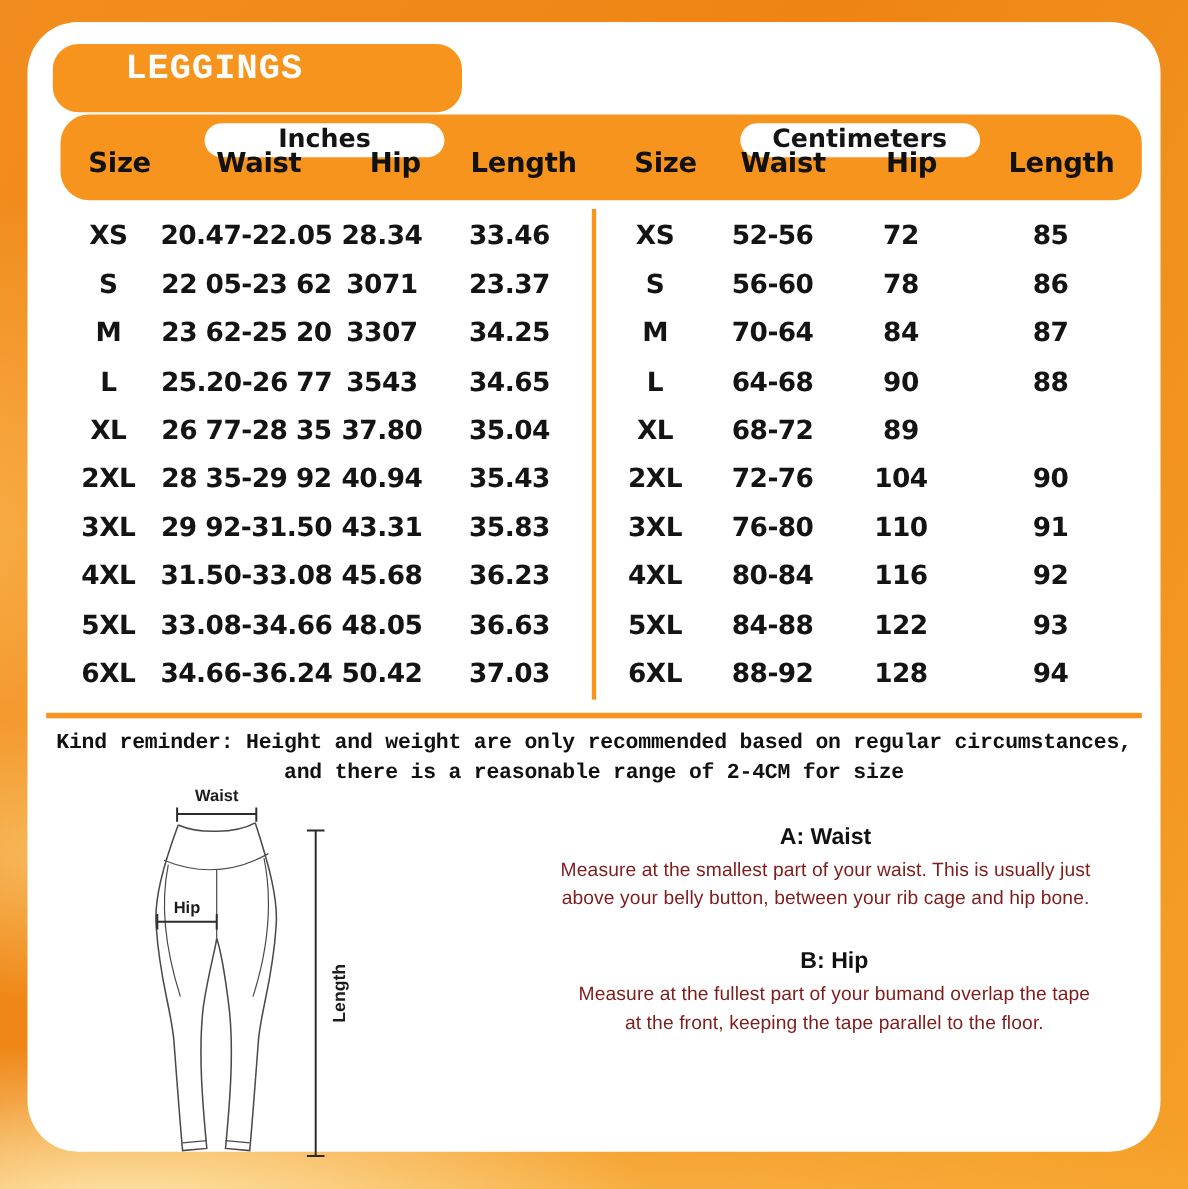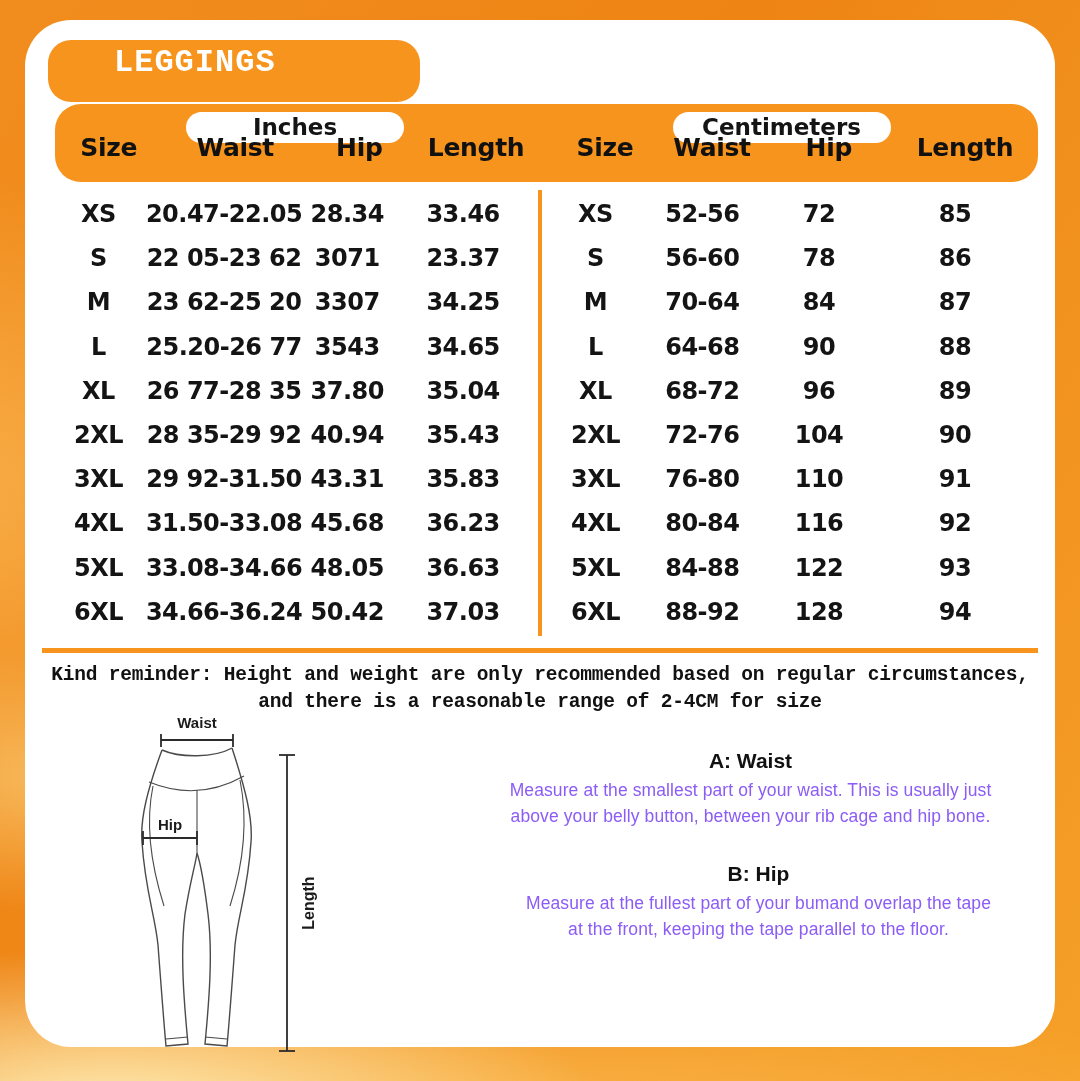--- a/index.html
+++ b/index.html
@@ -55,21 +55,21 @@
   .diagram{ position:absolute; left:103px; top:690px; }
   .diagram .garment{ fill:none; stroke:#4a4a4a; stroke-width:1.4; }
   .diagram .seam{ fill:none; stroke:#4a4a4a; stroke-width:1.1; }
   .diagram .measure{ stroke:#2b2b2b; stroke-width:1.8; }
   .diagram text{ font-family:"Liberation Sans", sans-serif; font-weight:bold; fill:#1c1c1c; }
   .instructions{ position:absolute; left:433px; top:728px; width:585px; font-family:"Liberation Sans", sans-serif; }
   .ins-sec{ margin:0;text-align:center; }
   .ins-sec:nth-child(1){ margin-bottom:32px; }
   .ins-sec:nth-child(2){ margin-bottom:20px;margin-left:16px; }
   .ins-h{ font-weight:bold; font-size:21px; line-height:25px; color:#111; margin-bottom:4px; }
-  .ins-b{ font-size:17.5px; line-height:26px; color:#8b5cf6; white-space:pre-line; letter-spacing:0.1px;}
+  .ins-b{ font-size:17.5px; line-height:26px; color:#7f1d1d; white-space:pre-line; letter-spacing:0.1px;}
   :root{ --orange:#F7941D; }
 </style>
 </head>
 <body>
 
 <div class="canvas">
   <div class="card">
 
     <div class="badge">
       <span>LEGGINGS</span>
@@ -183,21 +183,20 @@
         </div>
         <div class="tr">
           <div class="td">L</div>
           <div class="td">64-68</div>
           <div class="td">90</div>
           <div class="td">88</div>
         </div>
         <div class="tr">
           <div class="td">XL</div>
           <div class="td">68-72</div>
-          <div class="td">96</div>
           <div class="td">89</div>
         </div>
         <div class="tr">
           <div class="td">2XL</div>
           <div class="td">72-76</div>
           <div class="td">104</div>
           <div class="td">90</div>
         </div>
         <div class="tr">
           <div class="td">3XL</div>

